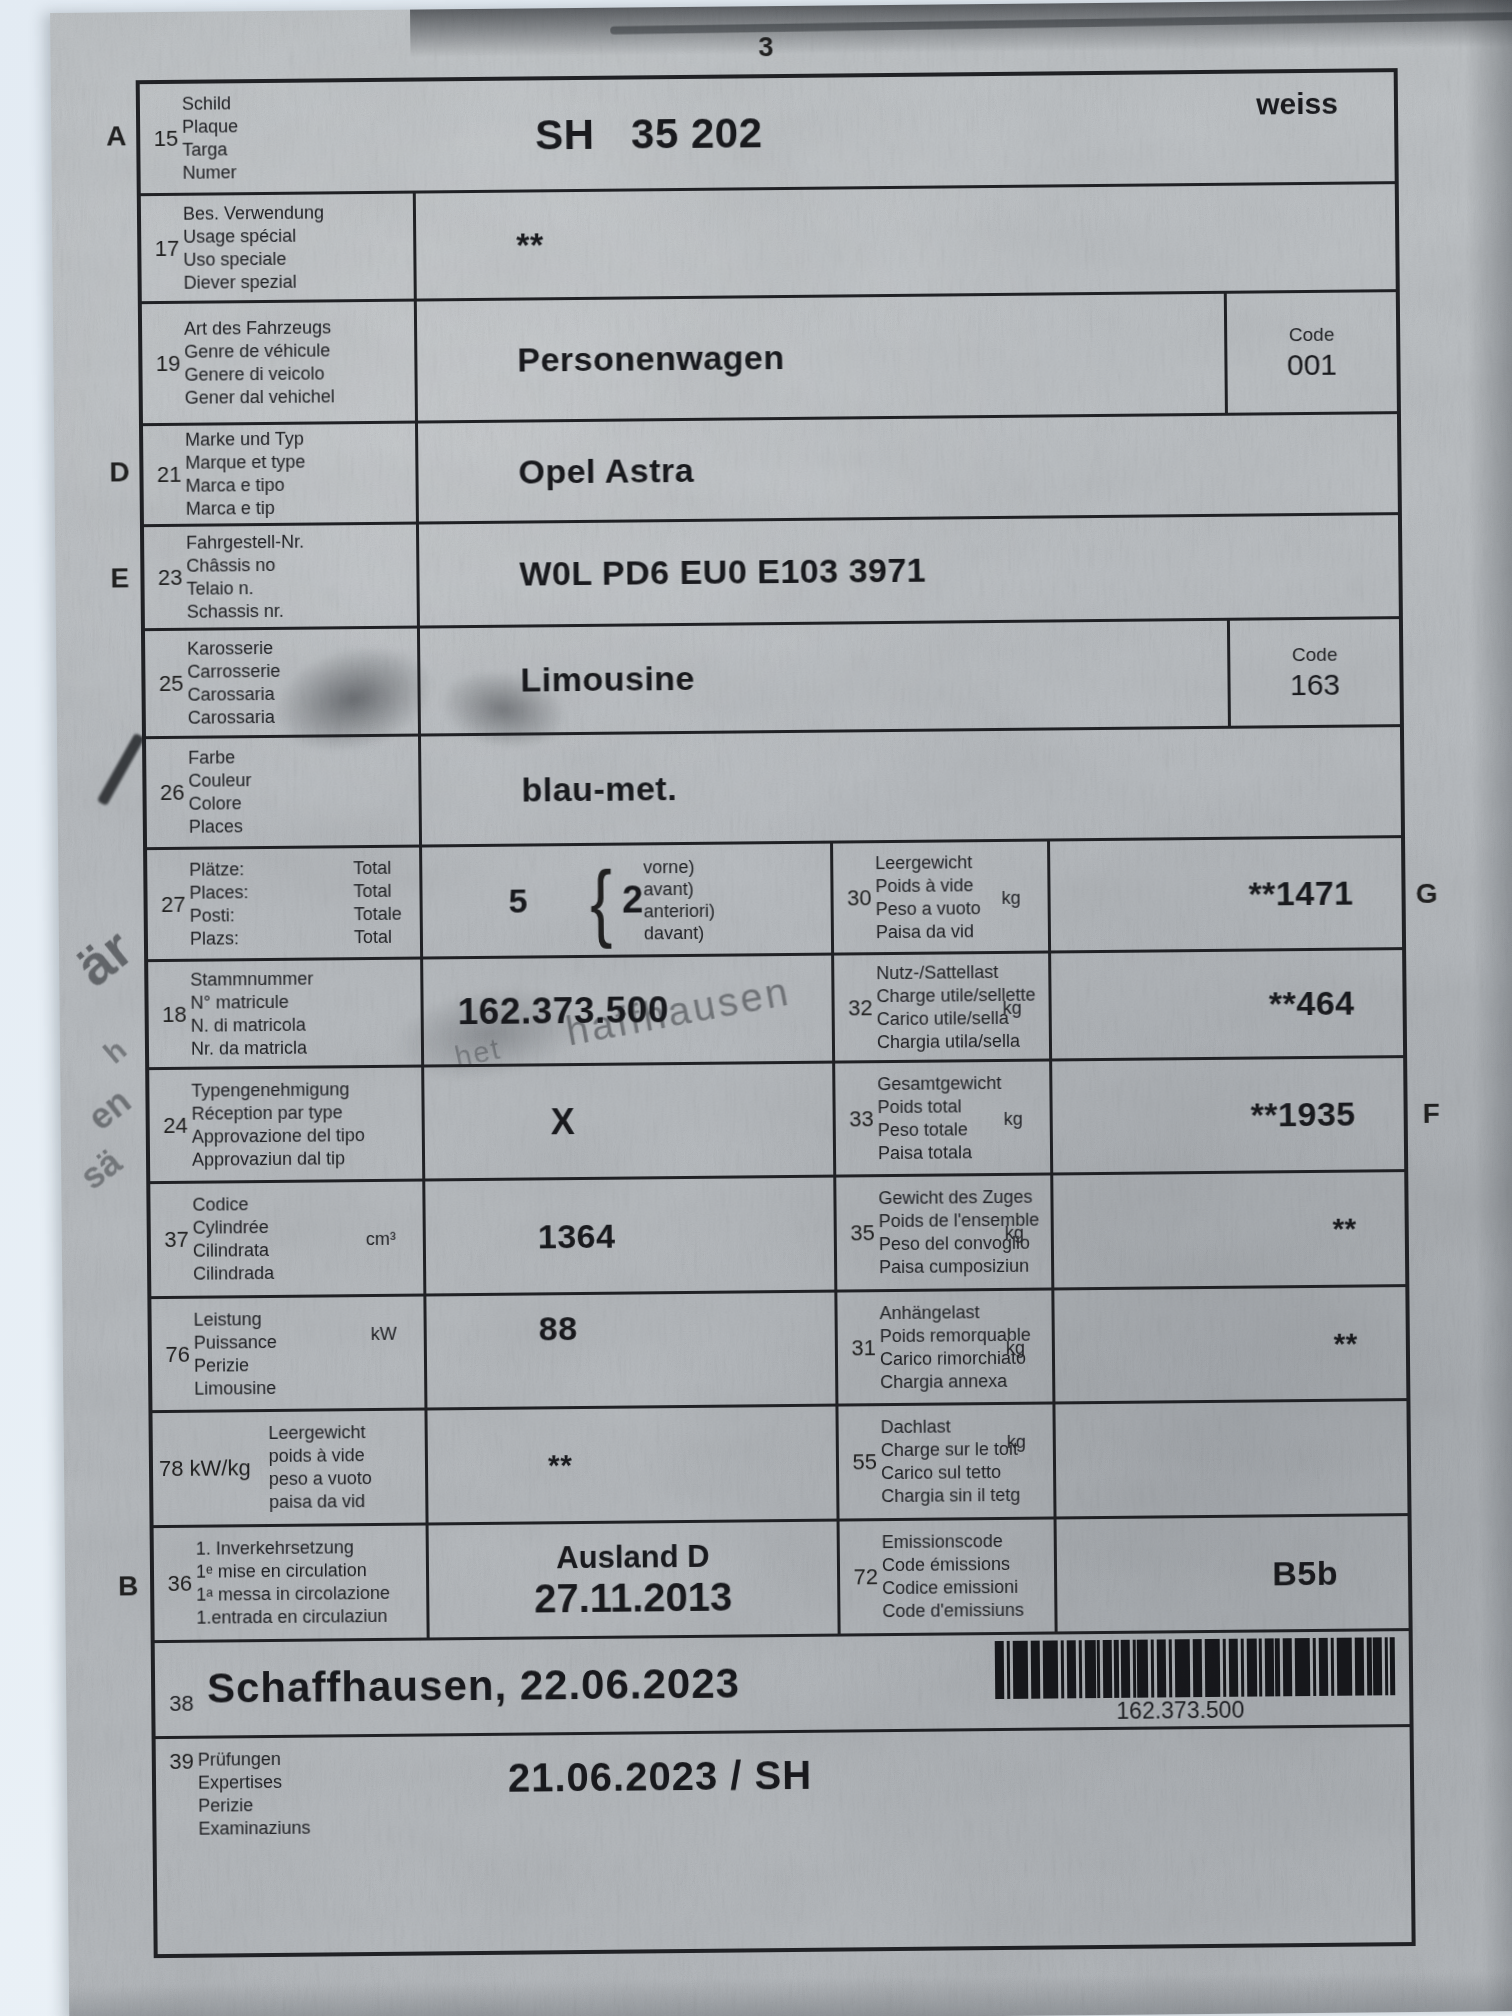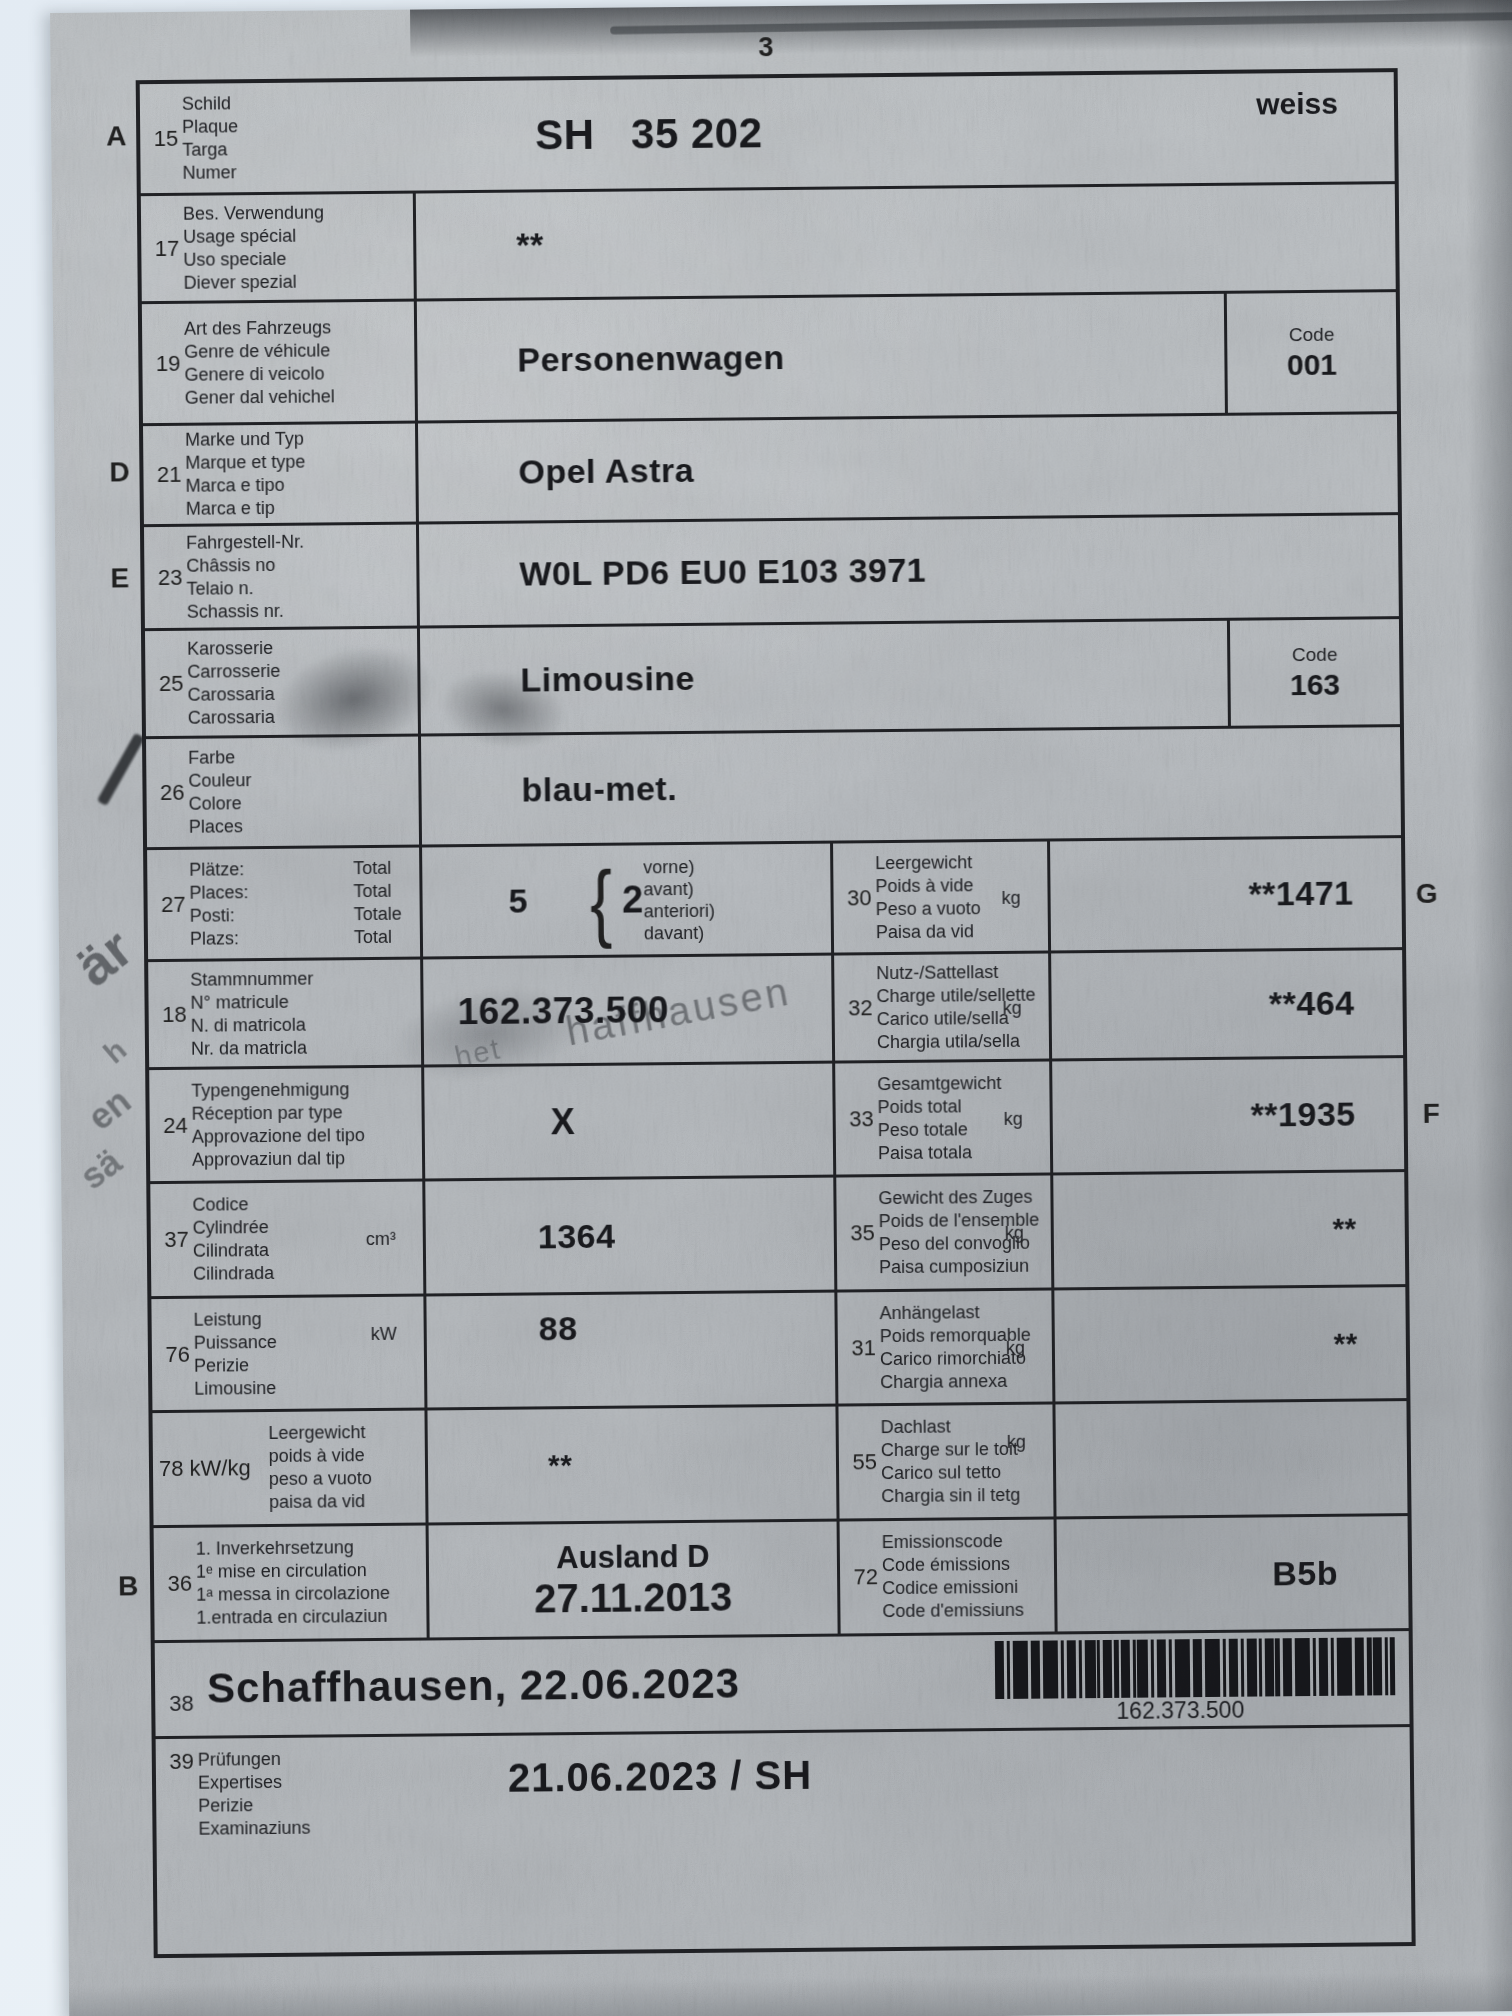--- a/index.html
+++ b/index.html
@@ -42,21 +42,21 @@
   .lbl{font-size:18px;line-height:23px;white-space:nowrap;color:#232428;}
   .unit{position:absolute;right:27px;top:42%;font-size:18px;color:#232428;}
   .vc{flex:1;display:flex;align-items:center;position:relative;box-sizing:border-box;}
   .val{font-weight:700;font-size:34px;letter-spacing:.5px;color:#1a1b1f;white-space:pre;}
   .pad100{padding-left:100px;}
   .pad120{padding-left:120px;}
   .big{font-size:42px;}
   .code-cell{width:172px;flex-shrink:0;box-sizing:border-box;border-left:3px solid #212226;
       display:flex;flex-direction:column;align-items:center;justify-content:center;gap:2px;}
   .code-lbl{font-size:19px;color:#232428;}
-  .code-val{font-weight:700;font-size:30px;color:#1a1b1f;}
+  .code-val{font-weight:400;font-size:30px;color:#1a1b1f;}
   .right-val{position:absolute;right:56px;top:14px;font-weight:700;font-size:30px;color:#1a1b1f;}
 
   .split{display:flex;box-sizing:border-box;}
   .split-left{width:686px;flex-shrink:0;box-sizing:border-box;border-right:3px solid #212226;}
   .split-right{flex:1;box-sizing:border-box;}
   .rlc{width:217px;}
   .rvc{justify-content:flex-end;padding-right:48px;}
 
   .totals{display:flex;flex-direction:column;margin-left:auto;margin-right:16px;}
   .brace{font-size:66px;font-weight:400;transform:scaleY(1.3);color:#222;margin:0 10px 0 62px;}

